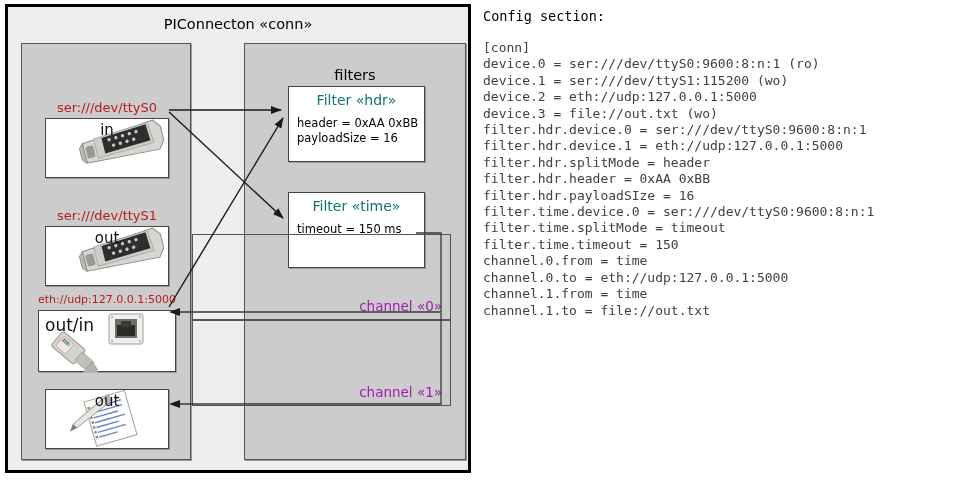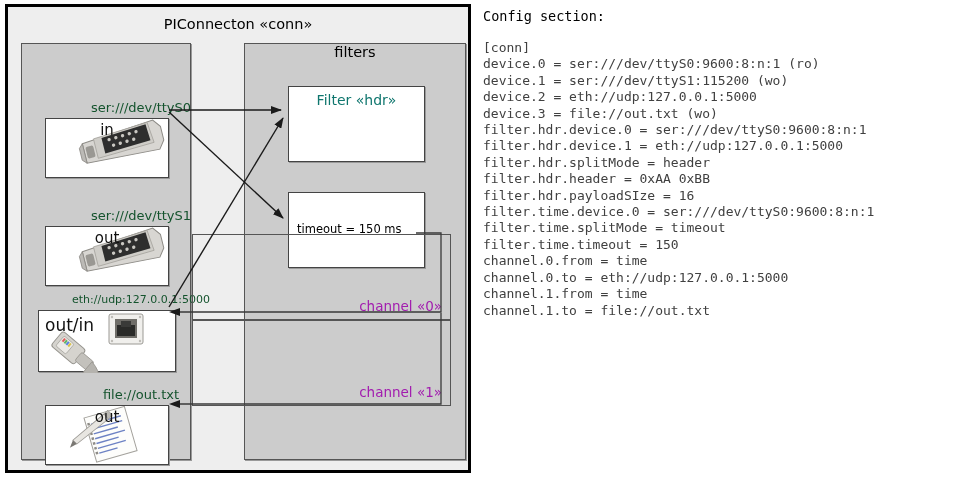--- a/index.html
+++ b/index.html
@@ -18,29 +18,29 @@
 
   
   .panel{
     position:absolute;background:#cccccc;
     border:1px solid #555;box-sizing:border-box;
     box-shadow:1px 1px 0 #999;
   }
   .panel-devices{left:13px;top:36px;width:170px;height:417px;}
   .panel-filters{left:236px;top:36px;width:222px;height:417px;}
   .panel-title{
-    position:absolute;left:0;top:0;width:100%;text-align:center;
+    position:absolute;left:0;top:23px;width:100%;text-align:center;
     font-size:14.5px;color:#000;
   }
 
   
   .dev{position:absolute;left:8px;width:154px;}
   .dev-label{
-    width:100%;text-align:center;font-size:13px;color:#14532d;
-    line-height:16px;white-space:nowrap;margin-left:34px;
+    width:100%;text-align:center;font-size:13px;color:#b91c1c;
+    line-height:16px;white-space:nowrap;
   }
   .dev-label.small{font-size:11px;}
   .dev-card{
     position:relative;margin:2px auto 0;width:124px;height:60px;
     background:#fff;border:1.5px solid #444;box-sizing:border-box;
     box-shadow:1px 1px 0 #999;
   }
   .dev-card.wide{width:138px;height:62px;}
   .dev-io{
     position:absolute;font-size:15px;color:#111;z-index:3;
@@ -182,21 +182,20 @@
                  <rect x="13" y="4.5" width="2" height="4" fill="#d8c14a"></rect>
                 </g>
               <rect x="28" y="4" width="16" height="11" rx="2" fill="#c3c1bc" stroke="#97958f" stroke-width="0.8"></rect>
               <path d="M42 5 q12 2 15 8 q-2 6 -15 6 Z" fill="#b5b3ae" stroke="#97958f" stroke-width="0.8"></path>
             </g>
           </svg>
         </div>
       </div>
 
       <div class="dev dev-file">
-        <div class="dev-label">file://out.txt</div>
         <div class="dev-card">
           <div class="dev-io center">out</div>
           <svg width="124" height="60" viewBox="0 0 124 60" style="position:absolute;left:0;top:0;">
             <g transform="translate(38,12) rotate(-16)">
               <rect x="0" y="0" width="42" height="46" fill="#fdfdfb" stroke="#a3a19c" stroke-width="1"></rect>
               <g stroke="#6d82c4" stroke-width="1.4">
                 <line x1="5" y1="8" x2="36" y2="8"></line>
                 <line x1="5" y1="13" x2="36" y2="13"></line>
                 <line x1="5" y1="18" x2="30" y2="18"></line>
                 <line x1="5" y1="23" x2="36" y2="23"></line>
@@ -222,23 +221,28 @@
           </svg>
         </div>
       </div>
     </div>
 
     <div class="panel panel-filters">
       <div class="panel-title">filters</div>
 
       <div class="filter-card filter-hdr">
         <div class="filter-name">Filter «hdr»</div>
+        <div class="filter-props">
+          <div>header = 0xAA 0xBB</div>
+          <div>payloadSize = 16</div>
+        </div>
       </div>
 
       <div class="filter-card filter-time">
+        <div class="filter-name">Filter «time»</div>
         <div class="filter-props">
           <div>timeout = 150 ms</div>
         </div>
       </div>
 
       <div class="chan-box chan0">
         <div class="chan-label">channel «0»</div>
       </div>
       <div class="chan-box chan1">
         <div class="chan-label">channel «1»</div>

